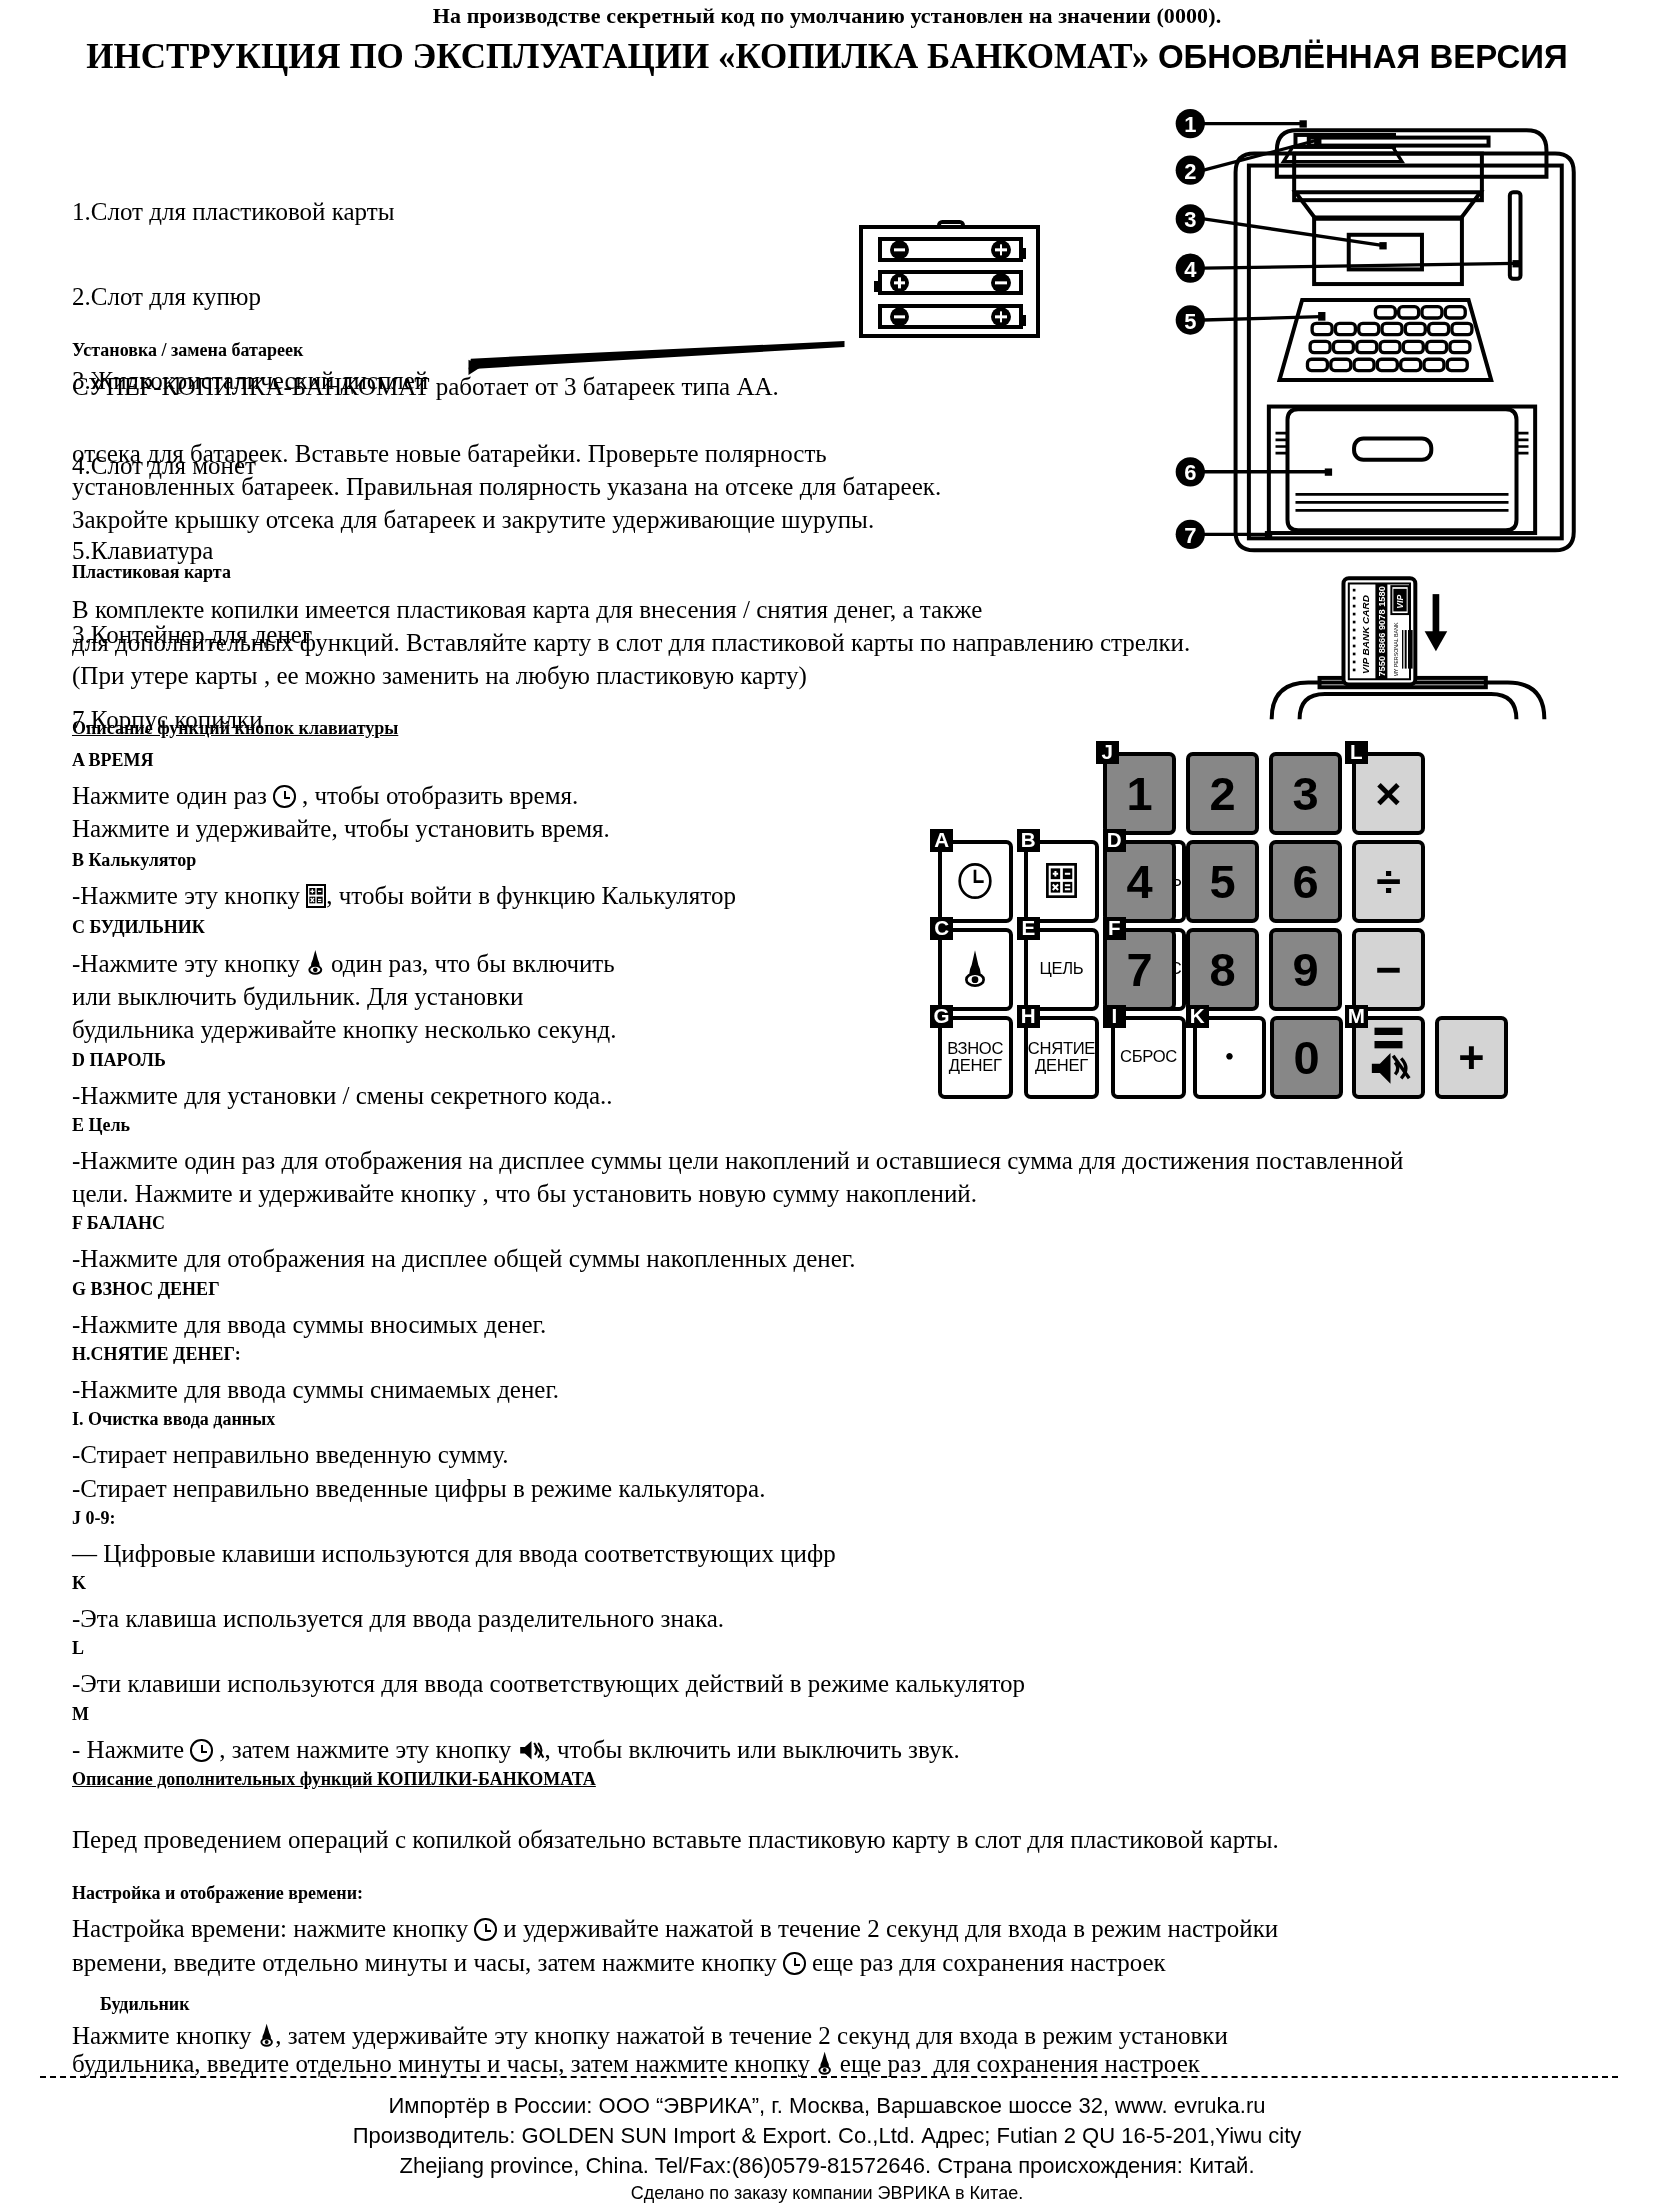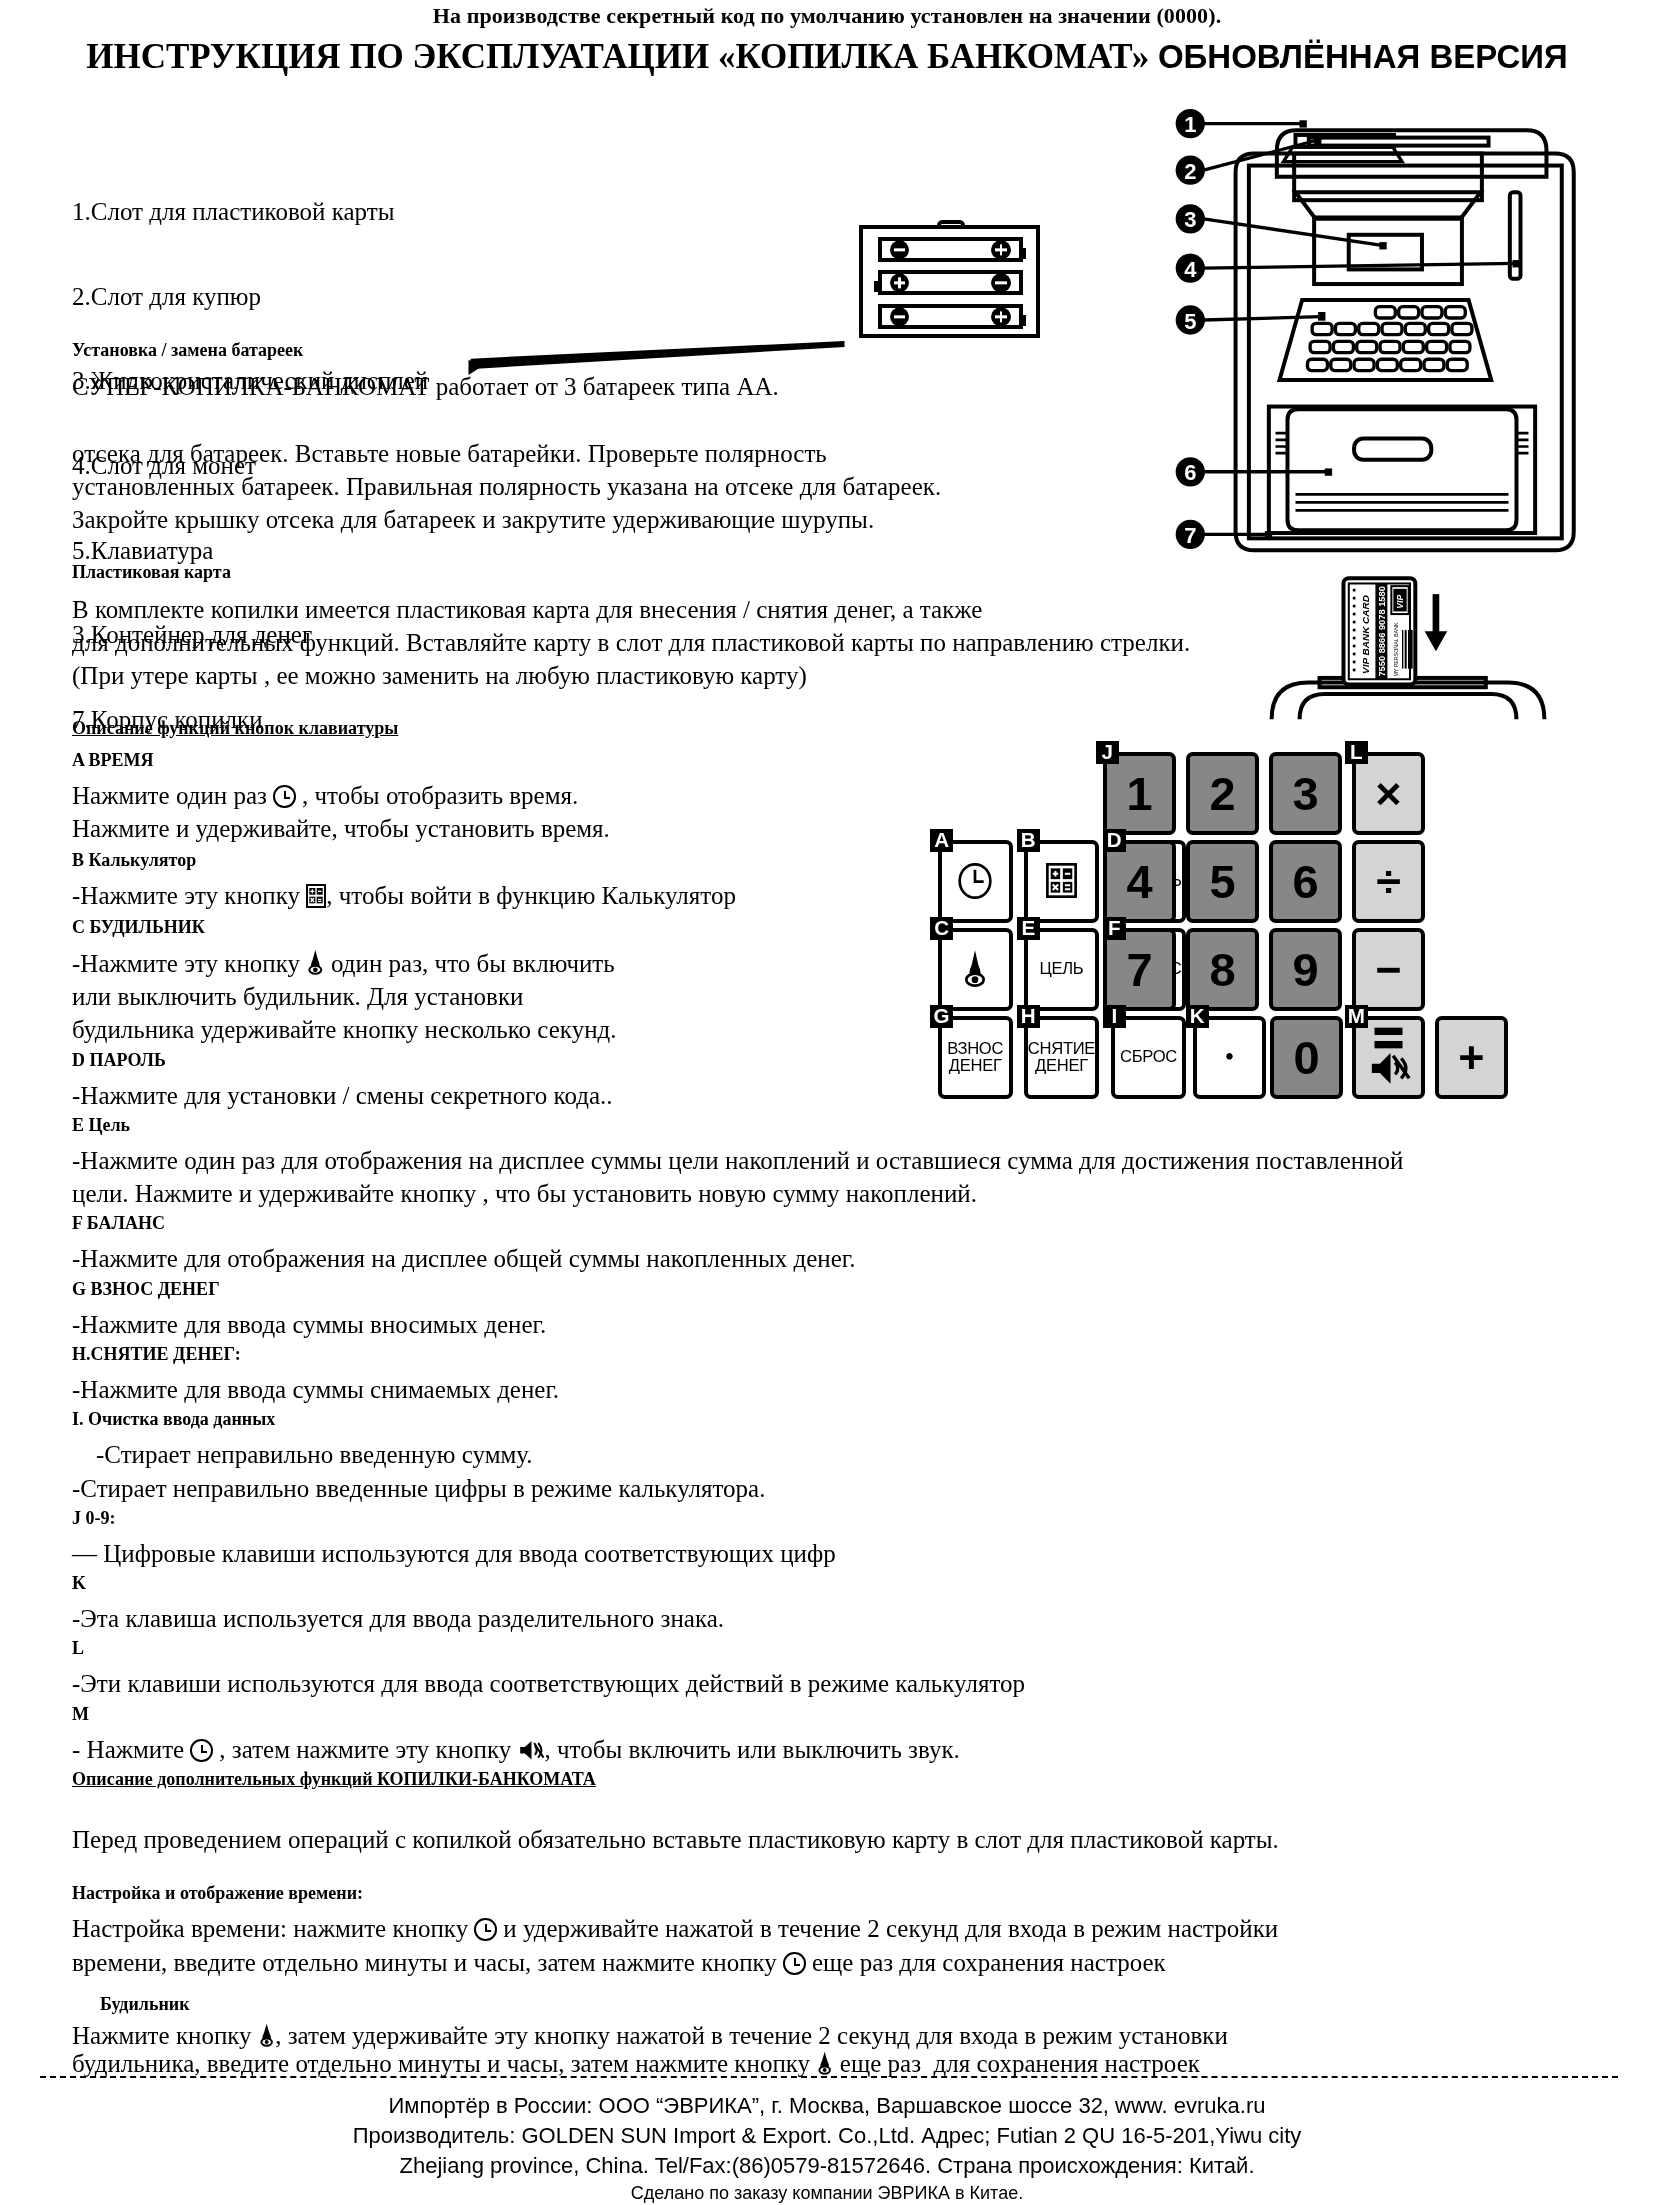--- a/index.html
+++ b/index.html
@@ -325,21 +325,21 @@
   <div class="t serif h-sec" style="top:1214px;left:72px;">F БАЛАНС</div>
   <div class="t serif p-line" style="top:1246px;left:72px;">-Нажмите для отображения на дисплее общей суммы накопленных денег.</div>
 
   <div class="t serif h-sec" style="top:1280px;left:72px;">G ВЗНОС ДЕНЕГ</div>
   <div class="t serif p-line" style="top:1312px;left:72px;">-Нажмите для ввода суммы вносимых денег.</div>
 
   <div class="t serif h-sec" style="top:1345px;left:72px;">H.СНЯТИЕ ДЕНЕГ:</div>
   <div class="t serif p-line" style="top:1377px;left:72px;">-Нажмите для ввода суммы снимаемых денег.</div>
 
   <div class="t serif h-sec" style="top:1410px;left:72px;">I. Очистка ввода данных</div>
-  <div class="t serif p-line" style="top:1442px;left:72px;margin-left:24px;">-Стирает неправильно введенную сумму.</div>
+  <div class="t serif p-line" style="top:1442px;left:72px;">-Стирает неправильно введенную сумму.</div>
   <div class="t serif p-line" style="top:1476px;left:72px;">-Стирает неправильно введенные цифры в режиме калькулятора.</div>
 
   <div class="t serif h-sec" style="top:1509px;left:72px;">J 0-9:</div>
   <div class="t serif p-line" style="top:1541px;left:72px;">— Цифровые клавиши используются для ввода соответствующих цифр</div>
 
   <div class="t serif h-sec" style="top:1574px;left:72px;">K</div>
   <div class="t serif p-line" style="top:1606px;left:72px;">-Эта клавиша используется для ввода разделительного знака.</div>
 
   <div class="t serif h-sec" style="top:1639px;left:72px;">L</div>
   <div class="t serif p-line" style="top:1671px;left:72px;">-Эти клавиши используются для ввода соответствующих действий в режиме калькулятор</div>

